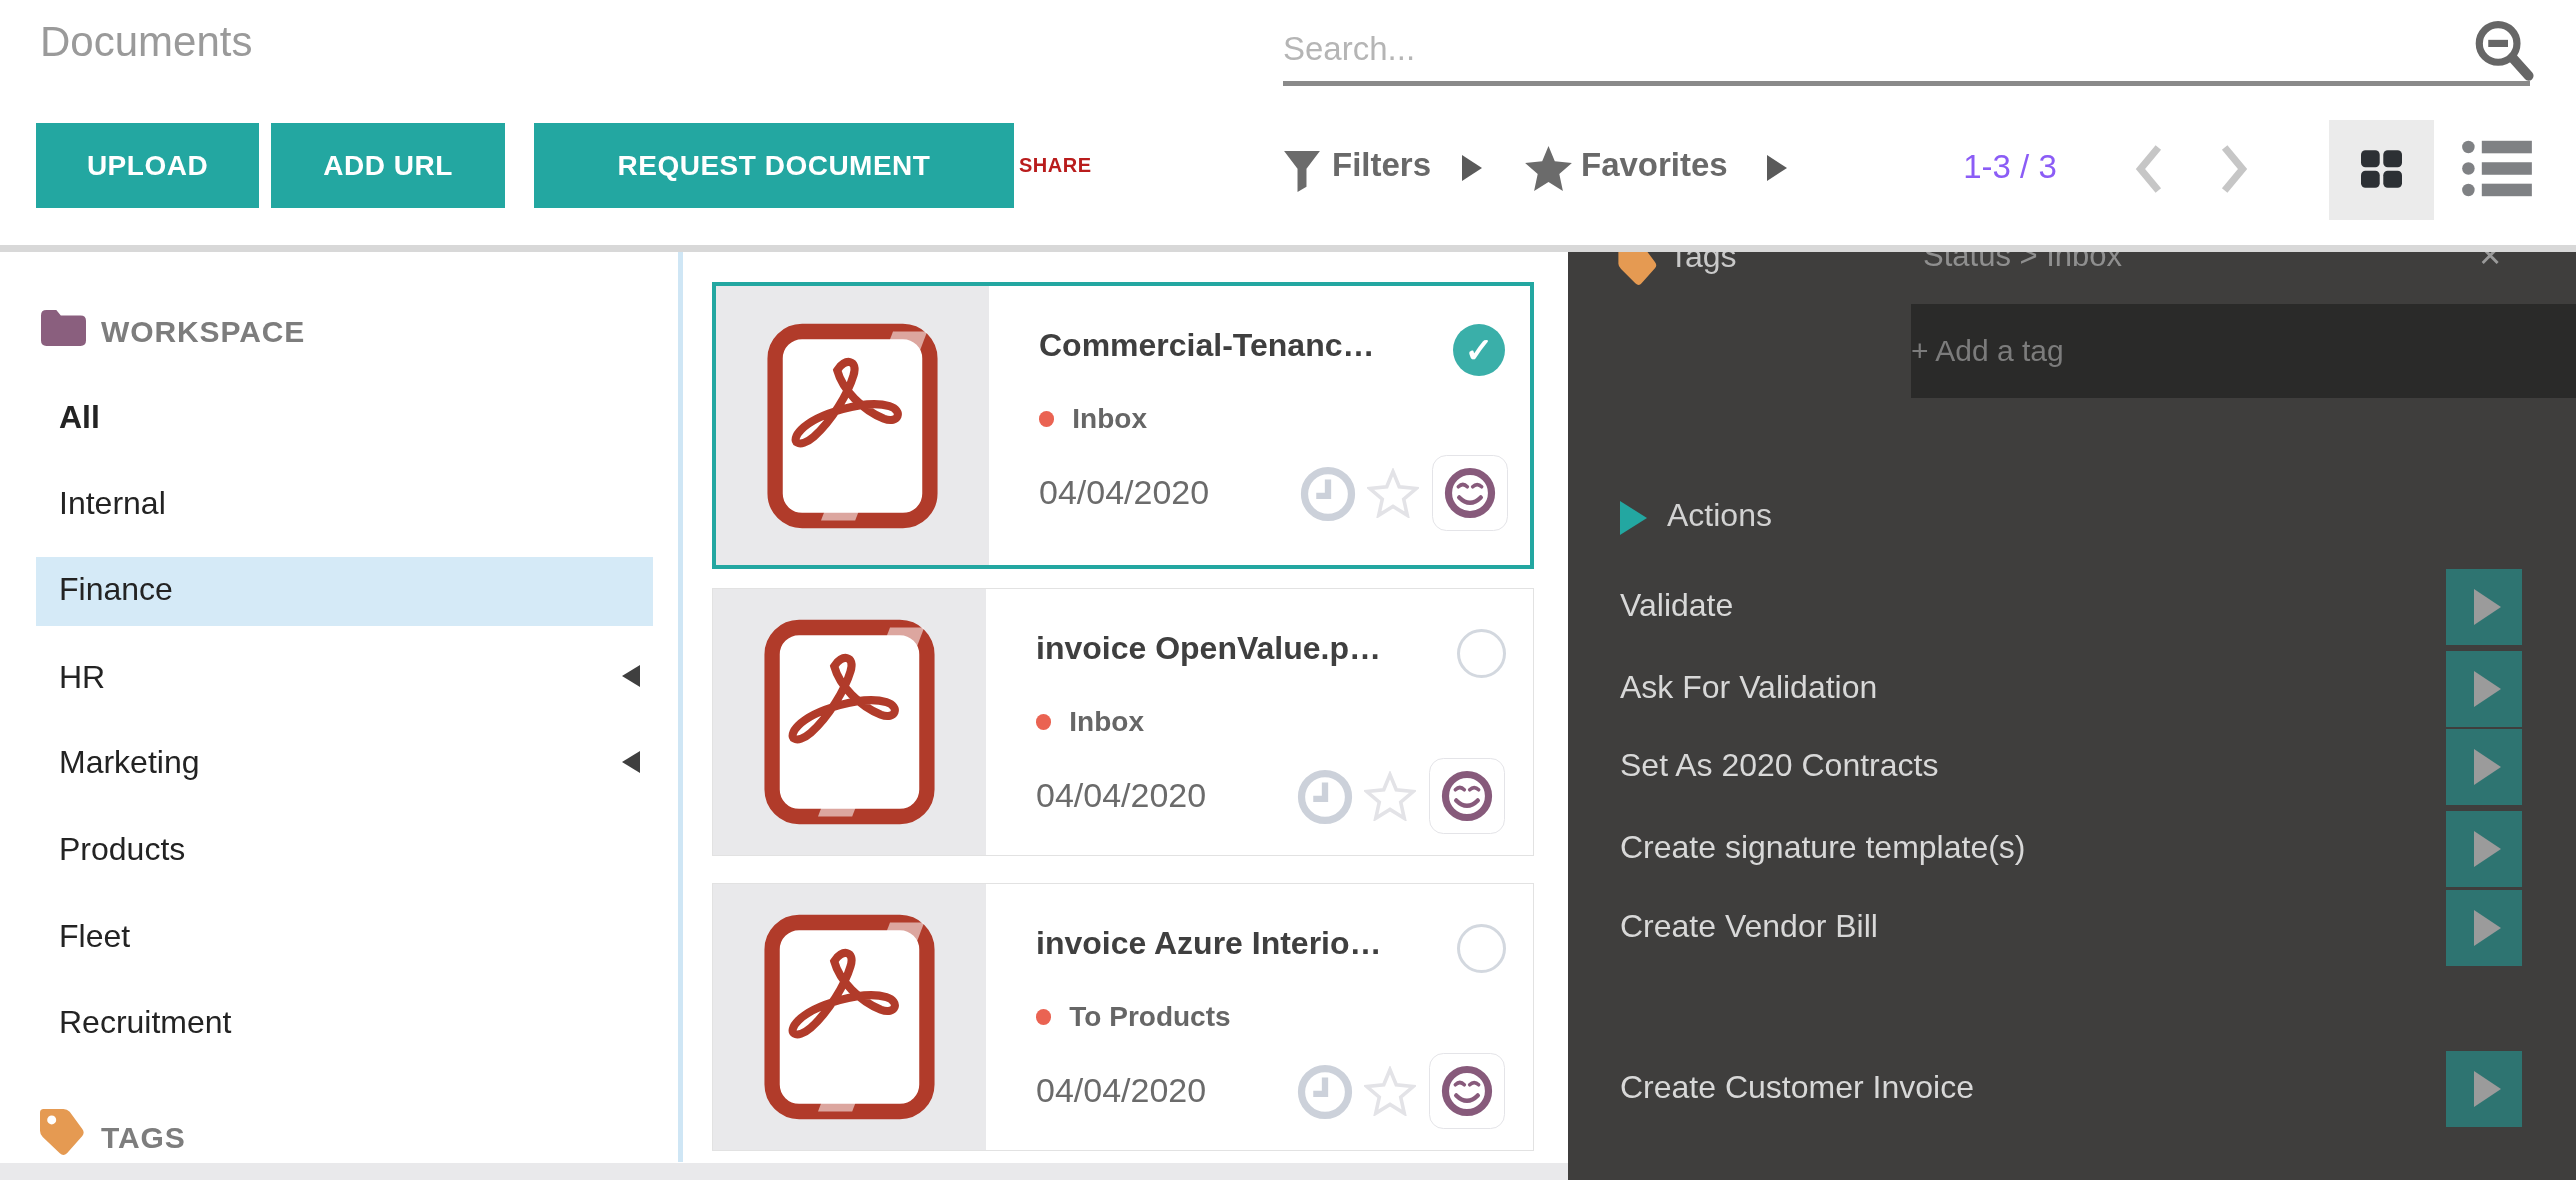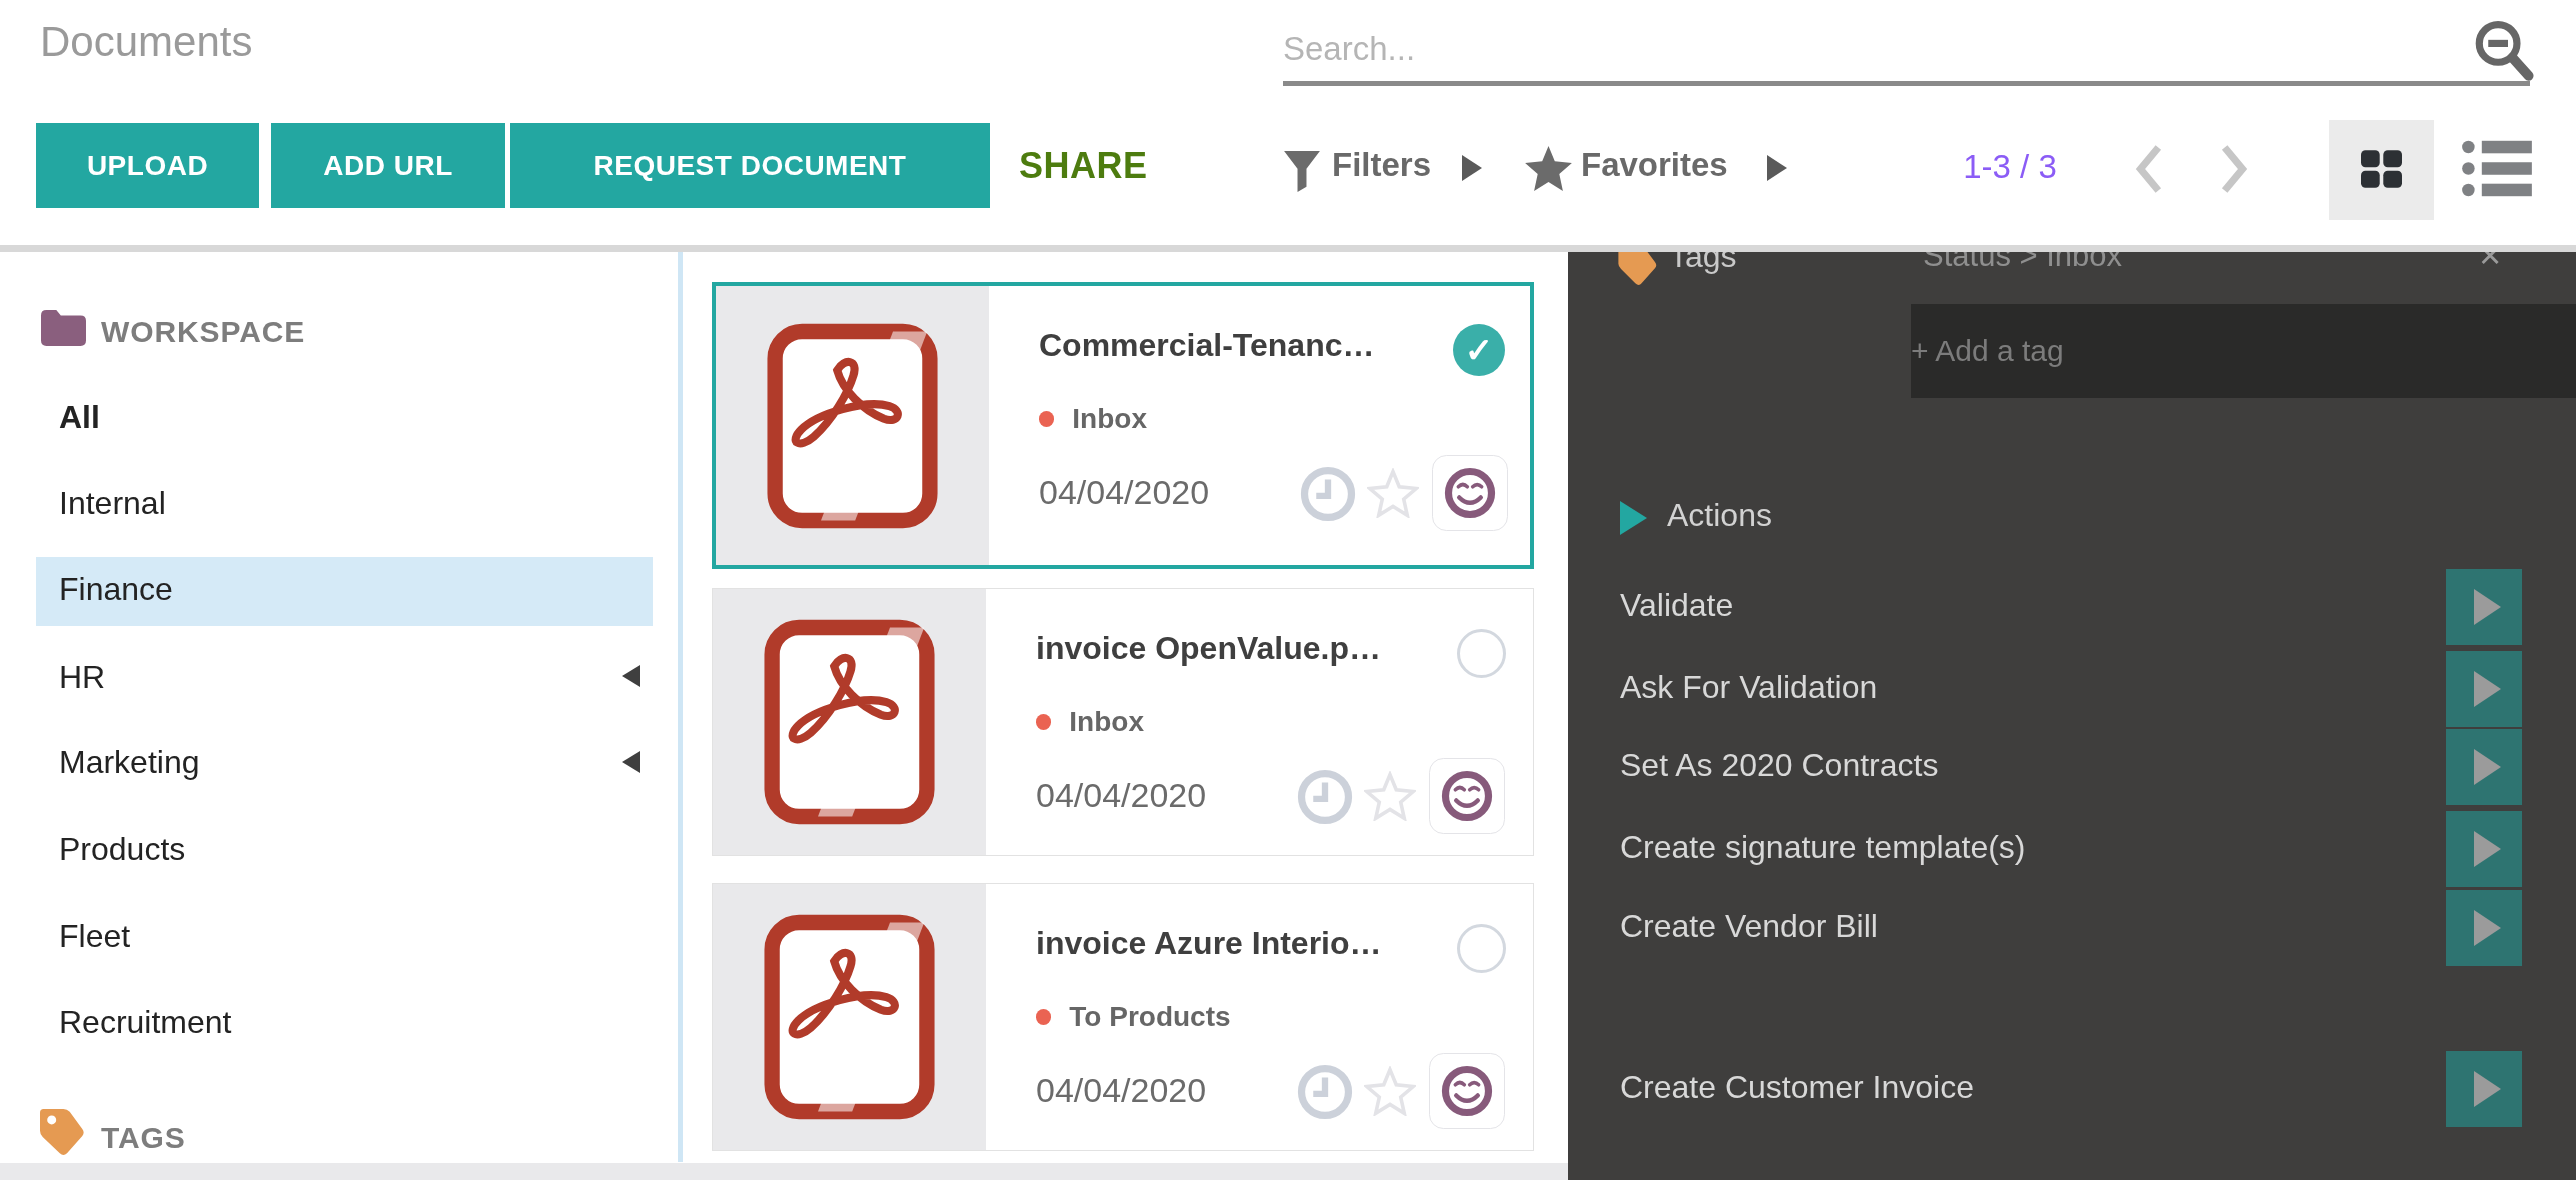--- a/index.html
+++ b/index.html
@@ -24,24 +24,24 @@
   .search-icon { left:2473px; top:18px; }
 
   .btn {
     top:123px; height:85px; background:#23a7a1; color:#fff;
     font-size:28px; font-weight:700; letter-spacing:0.5px;
     display:flex; align-items:center; justify-content:center;
     border:none; cursor:pointer; font-family:"Liberation Sans", sans-serif;
   }
   .btn-upload { left:36px;  width:223px; }
   .btn-addurl { left:271px; width:234px; }
-  .btn-reqdoc { left:510px; width:480px; }
+  .btn-reqdoc { left:534px; width:480px; }
   .share-link {
     left:1019px; top:123px; height:85px; display:flex; align-items:center;
-    color:#4d7c0f; font-size:36px; font-weight:700; letter-spacing:0.5px; cursor:pointer;
+    color:#b91c1c; font-size:20px; font-weight:700; letter-spacing:0.5px; cursor:pointer;
   }
 
   .tool-label { top:146px; font-size:33px; font-weight:600; color:#696969; }
   .filters-label   { left:1332px; }
   .favorites-label { left:1581px; }
   .funnel-icon { left:1283px; top:150px; }
   .star-icon   { left:1525px; top:146px; }
   .caret-right { top:155px; width:0; height:0; border-left:20px solid #5a5a5a;
                  border-top:13.5px solid transparent; border-bottom:13.5px solid transparent; }
   .caret-filters   { left:1462px; }

